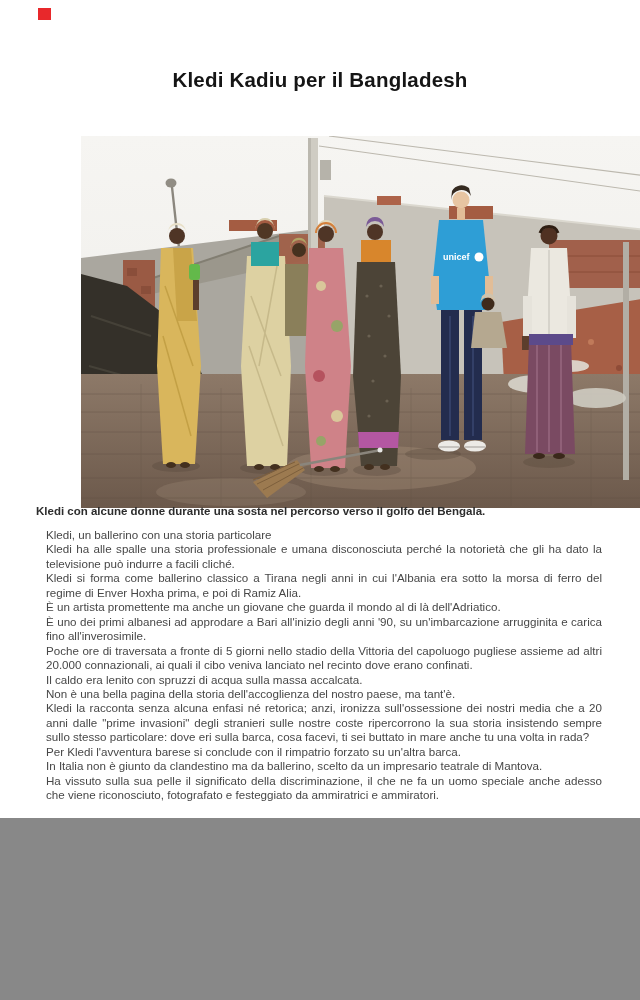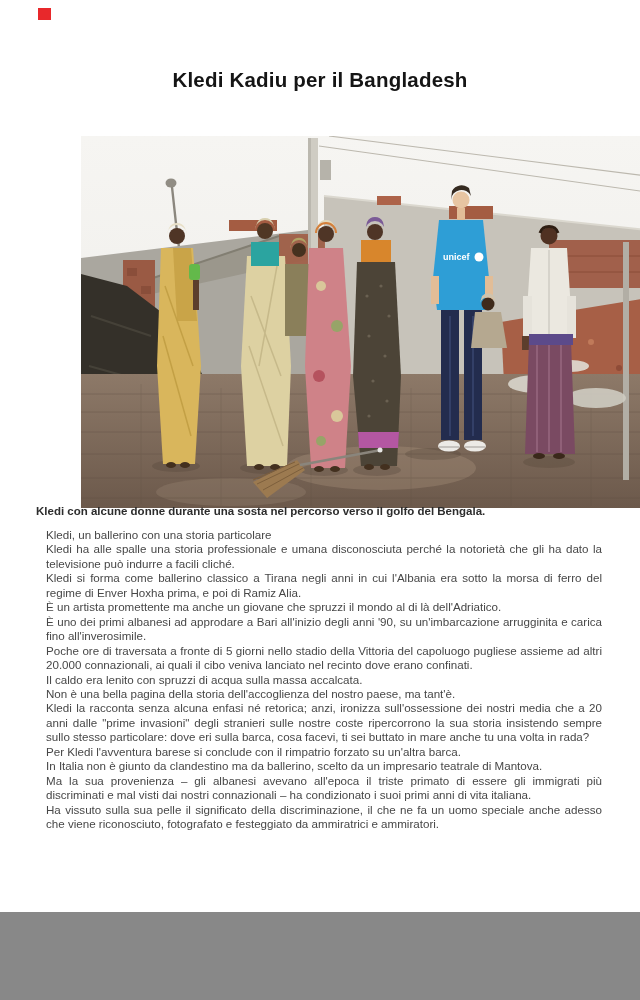--- a/index.html
+++ b/index.html
@@ -1,17 +1,17 @@
 <!DOCTYPE html>
 <html><head>
 <meta charset="utf-8">
 <style>
   html,body{margin:0;padding:0;background:#888;}
   .page{
-    position:relative;width:640px;height:912px;background:#ffffff;
+    position:relative;width:640px;height:818px;background:#ffffff;
     font-family:"Liberation Sans", sans-serif;overflow:hidden;margin:0 auto;
   }
   .corner-mark{position:absolute;width:13px;height:12px;}
   .corner-mark.top{left:38px;top:8px;}
   .corner-mark.bottom{left:6px;top:986px;width:13px;height:11px;}
   .doc-title{
     position:absolute;top:68px;left:0;width:100%;text-align:center;
     font-size:20.5px;font-weight:bold;color:#151515;letter-spacing:.2px;
   }
   .photo-wrap{position:absolute;left:37px;top:136px;width:566px;height:372px;padding-left:44px;}
@@ -243,29 +243,28 @@
       </g>
     </svg>
   </div>
 
   <div class="photo-caption">Kledi con alcune donne durante una sosta nel percorso verso il golfo del Bengala.</div>
 
   <div class="body-text">
       <div>Kledi, un ballerino con una storia particolare</div>
       <div>Kledi ha alle spalle una storia professionale e umana disconosciuta perché la notorietà che gli ha dato la televisione può indurre a facili cliché.</div>
       <div>Kledi si forma come ballerino classico a Tirana negli anni in cui l'Albania era sotto la morsa di ferro del regime di Enver Hoxha prima, e poi di Ramiz Alia.</div>
-      <div>È un artista promettente ma anche un giovane che spruzzi il mondo al di là dell'Adriatico.</div>
+      <div>È un artista promettente ma anche un giovane che guarda il mondo al di là dell'Adriatico.</div>
       <div>È uno dei primi albanesi ad approdare a Bari all'inizio degli anni '90, su un'imbarcazione arrugginita e carica fino all'inverosimile.</div>
       <div>Poche ore di traversata a fronte di 5 giorni nello stadio della Vittoria del capoluogo pugliese assieme ad altri 20.000 connazionali, ai quali il cibo veniva lanciato nel recinto dove erano confinati.</div>
       <div>Il caldo era lenito con spruzzi di acqua sulla massa accalcata.</div>
       <div>Non è una bella pagina della storia dell'accoglienza del nostro paese, ma tant'è.</div>
       <div>Kledi la racconta senza alcuna enfasi né retorica; anzi, ironizza sull'ossessione dei nostri media che a 20 anni dalle "prime invasioni" degli stranieri sulle nostre coste ripercorrono la sua storia insistendo sempre sullo stesso particolare: dove eri sulla barca, cosa facevi, ti sei buttato in mare anche tu una volta in rada?</div>
       <div>Per Kledi l'avventura barese si conclude con il rimpatrio forzato su un'altra barca.</div>
       <div>In Italia non è giunto da clandestino ma da ballerino, scelto da un impresario teatrale di Mantova.</div>
-      <div>Ma la sua provenienza – gli albanesi avevano all'epoca il triste primato di essere gli immigrati più discriminati e mal visti dai nostri connazionali – ha condizionato i suoi primi anni di vita italiana.</div>
       <div>Ha vissuto sulla sua pelle il significato della discriminazione, il che ne fa un uomo speciale anche adesso che viene riconosciuto, fotografato e festeggiato da ammiratrici e ammiratori.</div>
     </div>
 
   <div class="footer-left">Il sorriso di Roberta per l'UNICEF - UNICEF Hoxha</div>
   <div class="footer-right">Milazzo - 30 Maggio / 2 Giugno 2014</div>
 
   <div class="corner-mark bottom" style="background: rgb(232, 40, 43);"></div>
 
 </div>
 

